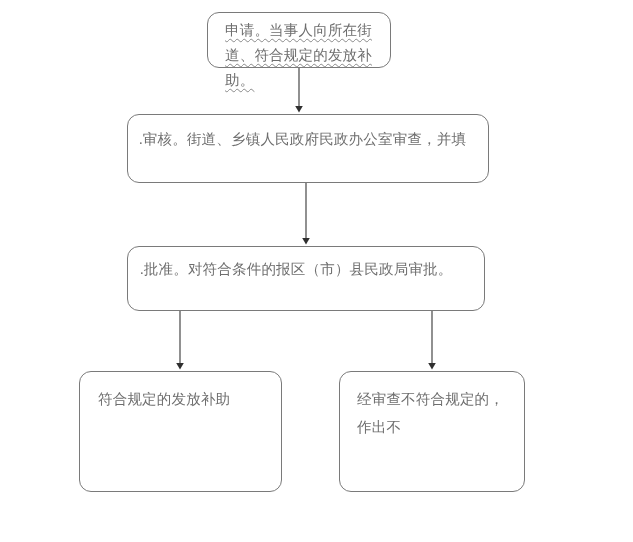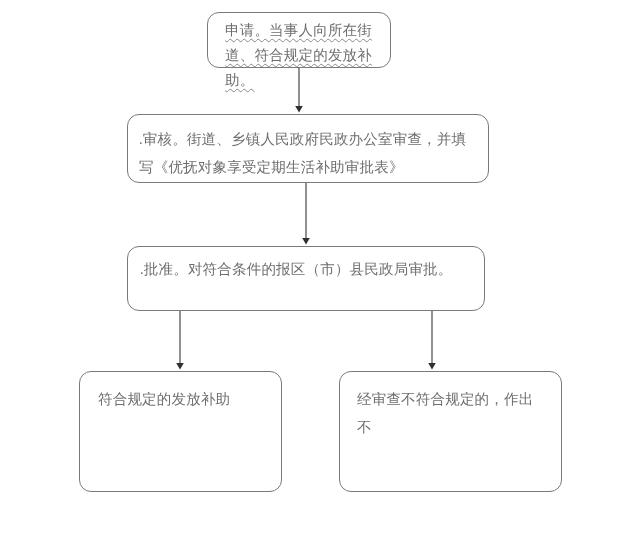--- a/index.html
+++ b/index.html
@@ -38,21 +38,21 @@
     line-height: 25px;
     letter-spacing: 0.2px;
     white-space: pre-wrap;
     word-break: break-all;
   }
   
   #node-apply      { left: 207px; top: 12px;  width: 184px; height: 56px; }
   #node-review     { left: 127px; top: 114px; width: 362px; height: 69px; }
   #node-approve    { left: 127px; top: 246px; width: 358px; height: 65px; }
   #node-grant      { left: 79px;  top: 371px; width: 203px; height: 121px; }
-  #node-reject     { left: 339px; top: 371px; width: 223px; height: 121px; }
+  #node-reject     { left: 339px; top: 371px; width: 186px; height: 121px; }
 
   #node-apply .node-text   { left: 17px; right: 13px; top: 5px; line-height: 25px; }
   #node-review .node-text  { left: 11px; right: 10px; top: 10px; line-height: 28px; }
   #node-approve .node-text { left: 12px; right: 10px; top: 10px; }
   #node-grant .node-text   { left: 18px; right: 12px; top: 15px; }
   #node-reject .node-text  { left: 17px; right: 14px; top: 13px; line-height: 28px; }
 
   
   .wavy {
     text-decoration: underline wavy #8a8a8a;
@@ -87,21 +87,21 @@
     <line x1="180" y1="311" x2="180" y2="366" stroke="#555555" stroke-width="1.3" marker-end="url(#arrowhead)"></line>
 
     <line x1="432" y1="311" x2="432" y2="366" stroke="#555555" stroke-width="1.3" marker-end="url(#arrowhead)"></line>
   </svg>
 
   <div class="node" id="node-apply">
     <div class="node-text"><span class="wavy">申请。当事人向所在街</span><br><span class="wavy">道、符合规定的发放补助。</span></div>
   </div>
 
   <div class="node" id="node-review">
-    <div class="node-text"><span>.审核。街道、乡镇人民政府民政办公室审查，并填</span><br><span>写《优抚对象享受定期生活补助审批表》</span></div>
+    <div class="node-text"><span>.审核。街道、乡镇人民政府民政办公室审查，并填</span><br></div>
   </div>
 
   <div class="node" id="node-grant">
     <div class="node-text"><span>符合规定的发放补助</span></div>
   </div>
 
   <div class="node" id="node-approve">
     <div class="node-text"><span>.批准。对符合条件的报区（市）县民政局审批。</span></div>
   </div>
 

